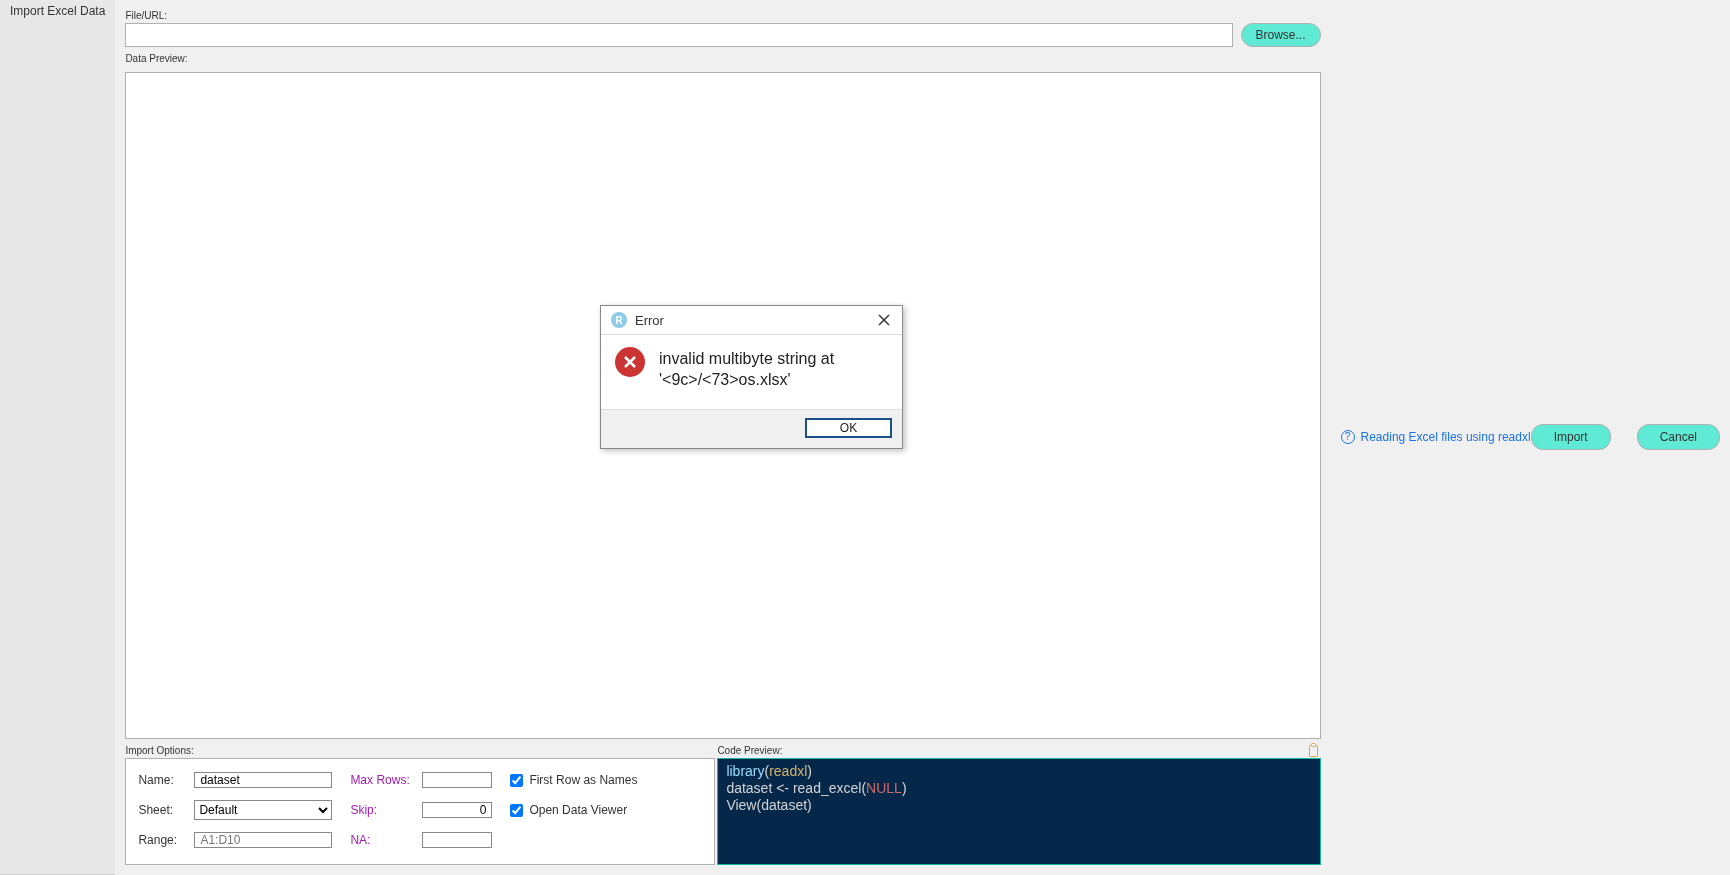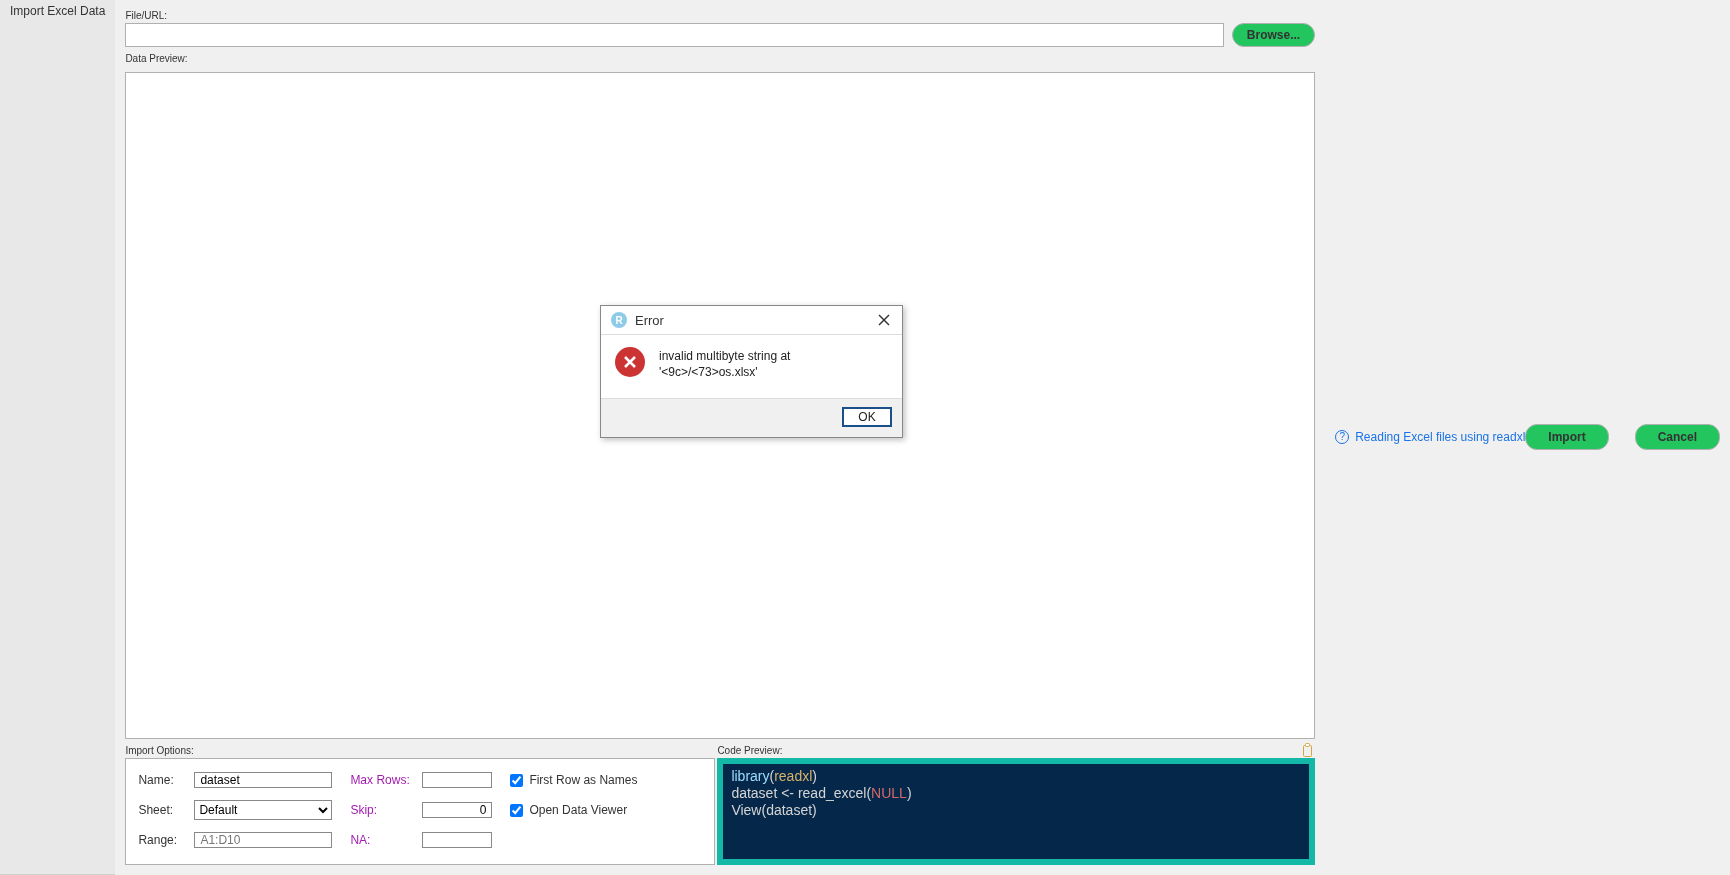--- a/index.html
+++ b/index.html
@@ -4,21 +4,21 @@
 <style>
 * { box-sizing: border-box; margin: 0; padding: 0; font-family: "Segoe UI", Arial, sans-serif; }
 html, body { width: 1730px; height: 875px; background: #f0f0f0; overflow: hidden; }
 .window { width: 100%; height: 100%; display: flex; }
 .titlebar { background: #e8e8e8; padding: 4px 10px; font-size: 12px; color: #333; border-bottom: 1px solid #d0d0d0; }
 .content { flex: 1; display: flex; flex-direction: column; padding: 10px; gap: 6px; background: #f0f0f0; }
 
 .field-label { font-size: 10px; color: #333; margin-bottom: 2px; }
 .file-row { display: flex; gap: 8px; align-items: stretch; }
 .file-row input[type=text] { flex: 1; height: 24px; border: 1px solid #b0b0b0; background: #fff; font-size: 12px; padding: 0 6px; }
-.btn { height: 24px; padding: 0 14px; border: 1px solid #b0b0b0; border-radius: 12px; background: #22c55e; font-size: 12px; color: #333; cursor: pointer; font-weight: bold; }
+.btn { height: 24px; padding: 0 14px; border: 1px solid #b0b0b0; border-radius: 12px; background: #5eead4; font-size: 12px; color: #333; cursor: pointer; }
 
 .data-preview { flex: 1; border: 1px solid #b0b0b0; background: #fff; }
 
 .lower-row { display: flex; gap: 2px; height: 120px; }
 .import-options, .code-preview-col { display: flex; flex-direction: column; }
 .import-options { flex: 0 0 590px; }
 .code-preview-col { flex: 1; position: relative; }
 
 .options-box { flex: 1; border: 1px solid #b0b0b0; background: #fff; padding: 10px 12px 8px; display: flex; gap: 18px; }
 .opt-col { display: flex; flex-direction: column; gap: 8px; }
@@ -26,44 +26,44 @@
 .opt-label { font-size: 12px; color: #333; width: 48px; }
 .opt-label2 { font-size: 12px; color: #a21caf; width: 64px; }
 .opt-input { width: 138px; height: 16px; border: 1px solid #888; font-size: 12px; padding: 0 5px; }
 .opt-input.small { width: 70px; text-align: right; }
 .opt-select { width: 138px; height: 20px; border: 1px solid #888; font-size: 12px; background: #fff; }
 .chk-row { display: flex; align-items: center; gap: 6px; height: 22px; }
 .chk-row input[type=checkbox] { width: 13px; height: 13px; }
 .chk-row label { font-size: 12px; color: #333; }
 
 .copy-icon { position: absolute; right: 0; top: -2px; width: 16px; height: 16px; cursor: pointer; color: #d9a23e; }
-.code-box { flex: 1; background: #05274a; border: 6px solid #14b8a6; padding: 4px 8px; font-family: "Consolas","Courier New",monospace; font-size: 14px; color: #fff; white-space: pre; overflow: auto; }
+.code-box { flex: 1; background: #05274a; border: 1px solid #14b8a6; padding: 4px 8px; font-family: "Consolas","Courier New",monospace; font-size: 14px; color: #fff; white-space: pre; overflow: auto; }
 .tok-fn { color: #9cdcfe; }
 .tok-brand { color: #d7b36a; }
 .tok-null { color: #d16969; }
 .tok-paren { color: #d4d4d4; }
 
 .footer { display: flex; justify-content: space-between; align-items: center; padding: 6px 10px 8px; background: #f0f0f0; }
 .help-link { display: flex; align-items: center; gap: 6px; font-size: 12px; color: #1a73e8; cursor: pointer; }
 .help-icon { display: inline-flex; width: 14px; height: 14px; border: 1px solid #1a73e8; border-radius: 50%; align-items: center; justify-content: center; font-size: 10px; }
 .footer-buttons { display: flex; gap: 26px; }
 .footer-buttons .btn { height: 26px; padding: 0 22px; }
 
 
 .overlay { position: absolute; left: 0; top: 0; width: 100%; height: 100%; pointer-events: none; }
 .dialog { position: absolute; left: 600px; top: 305px; width: 303px; background: #fff; border: 1px solid #888; box-shadow: 2px 2px 6px rgba(0,0,0,0.25); pointer-events: auto; }
 .dlg-title { display: flex; align-items: center; gap: 8px; padding: 6px 10px; font-size: 13px; color: #333; border-bottom: 1px solid #ddd; }
 .dlg-r-icon { width: 16px; height: 16px; border-radius: 50%; background: #8ecbe8; color: #fff; display: inline-flex; align-items: center; justify-content: center; font-size: 10px; font-weight: bold; }
 .dlg-close { margin-left: auto; width: 16px; height: 16px; cursor: pointer; display: inline-flex; align-items: center; justify-content: center; color: #333; }
 .dlg-body { display: flex; align-items: flex-start; gap: 14px; padding: 12px 14px 18px; }
 .err-icon { width: 30px; height: 30px; border-radius: 50%; background: #cc3333; display: flex; align-items: center; justify-content: center; flex-shrink: 0; }
 .err-icon svg { stroke: #fff; }
-.dlg-msg { font-size: 12px; color: #222; line-height: 1.3; padding-top: 2px; }
+.dlg-msg { font-size: 16px; color: #222; line-height: 1.3; padding-top: 2px; }
 .dlg-footer { display: flex; justify-content: flex-end; padding: 8px 10px 10px; background: #f0f0f0; border-top: 1px solid #ddd; }
-.dlg-btn { width: 50px; height: 20px; border: 2px solid #1a4f8a; background: #fff; font-size: 12px; color: #222; cursor: pointer; }
+.dlg-btn { width: 87px; height: 20px; border: 2px solid #1a4f8a; background: #fff; font-size: 12px; color: #222; cursor: pointer; }
 </style>
 </head>
 <body>
 
 <div class="window">
   <div class="titlebar">Import Excel Data</div>
 
   <div class="content">
     <div>
       <div class="field-label">File/URL:</div>

